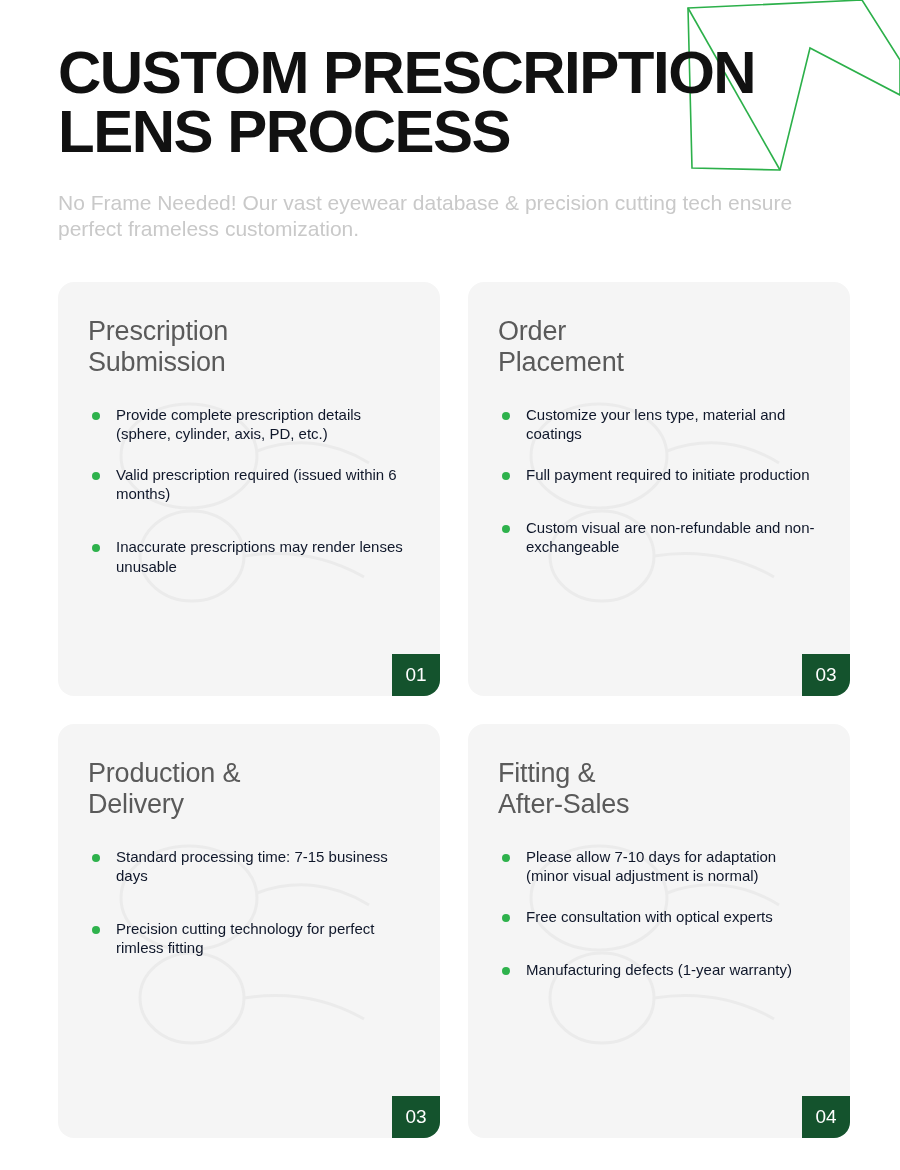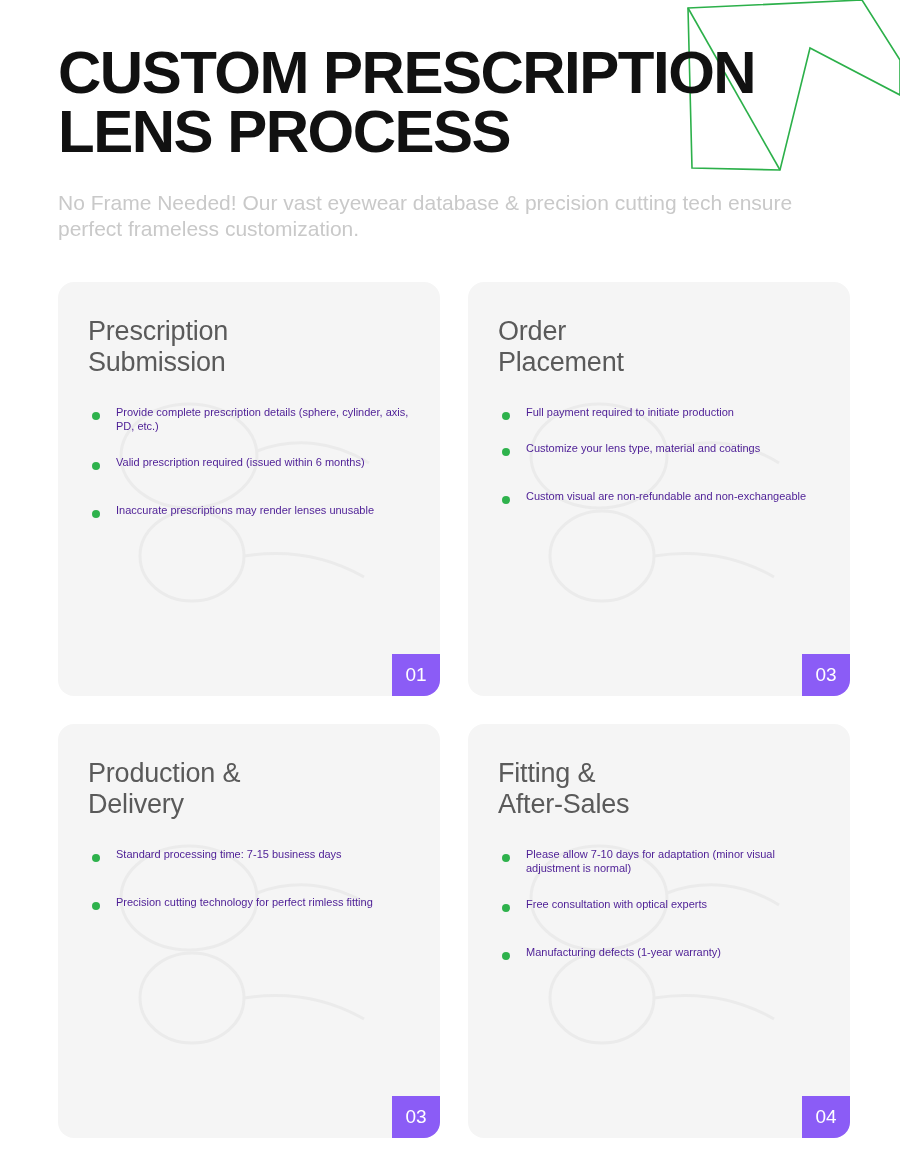--- a/index.html
+++ b/index.html
@@ -112,23 +112,23 @@
   .bullets {
     list-style: none;
     margin: 0;
     padding: 0;
   }
 
   .bullets li {
     position: relative;
     padding-left: 28px;
     margin-bottom: 22px;
-    font-size: 11px;
+    font-size: 15px;
     line-height: 1.28;
-    color: #4c1d95;
+    color: #0f172a;
     white-space: pre-line;
   }
 
   .bullets li:last-child {
     margin-bottom: 0;
   }
 
   .bullets li .dot {
     position: absolute;
     left: 4px;
@@ -139,21 +139,21 @@
     border-radius: 50%;
     display: block;
   }
 
   .badge {
     position: absolute;
     right: 0px;
     bottom: 0px;
     width: 48px;
     height: 42px;
-    background: #8b5cf6;
+    background: #14532d;
     color: #ffffff;
     display: flex;
     align-items: center;
     justify-content: center;
     font-size: 19px;
     z-index: 3;
   }
 
   
   .bullets li.spaced {
@@ -200,22 +200,22 @@
       <svg class="card-watermark" viewBox="0 0 330 250" fill="none" xmlns="http://www.w3.org/2000/svg">
         <ellipse cx="105" cy="75" rx="68" ry="52" stroke="#ebebeb" stroke-width="3" fill="none"></ellipse>
         <ellipse cx="108" cy="175" rx="52" ry="45" stroke="#ebebeb" stroke-width="3" fill="none"></ellipse>
         <path d="M173 70 C210 56 250 60 285 82" stroke="#ebebeb" stroke-width="3" fill="none"></path>
         <path d="M160 175 C205 168 245 176 280 196" stroke="#ebebeb" stroke-width="3" fill="none"></path>
       </svg>
       <div class="card-inner">
         <h2 class="card-title">Order
 Placement</h2>
         <ul class="bullets">
+          <li><span class="dot"></span><span>Customize your lens type, material and coatings</span></li>
           <li><span class="dot"></span><span>Full payment required to initiate production</span></li>
-          <li><span class="dot"></span><span>Customize your lens type, material and coatings</span></li>
           <li class="spaced"><span class="dot"></span><span>Custom visual are non-refundable and non-exchangeable</span></li>
         </ul>
       </div>
       <div class="badge">03</div>
     </div>
 
     <div class="card">
       <svg class="card-watermark" viewBox="0 0 330 250" fill="none" xmlns="http://www.w3.org/2000/svg">
         <ellipse cx="105" cy="75" rx="68" ry="52" stroke="#ebebeb" stroke-width="3" fill="none"></ellipse>
         <ellipse cx="108" cy="175" rx="52" ry="45" stroke="#ebebeb" stroke-width="3" fill="none"></ellipse>

